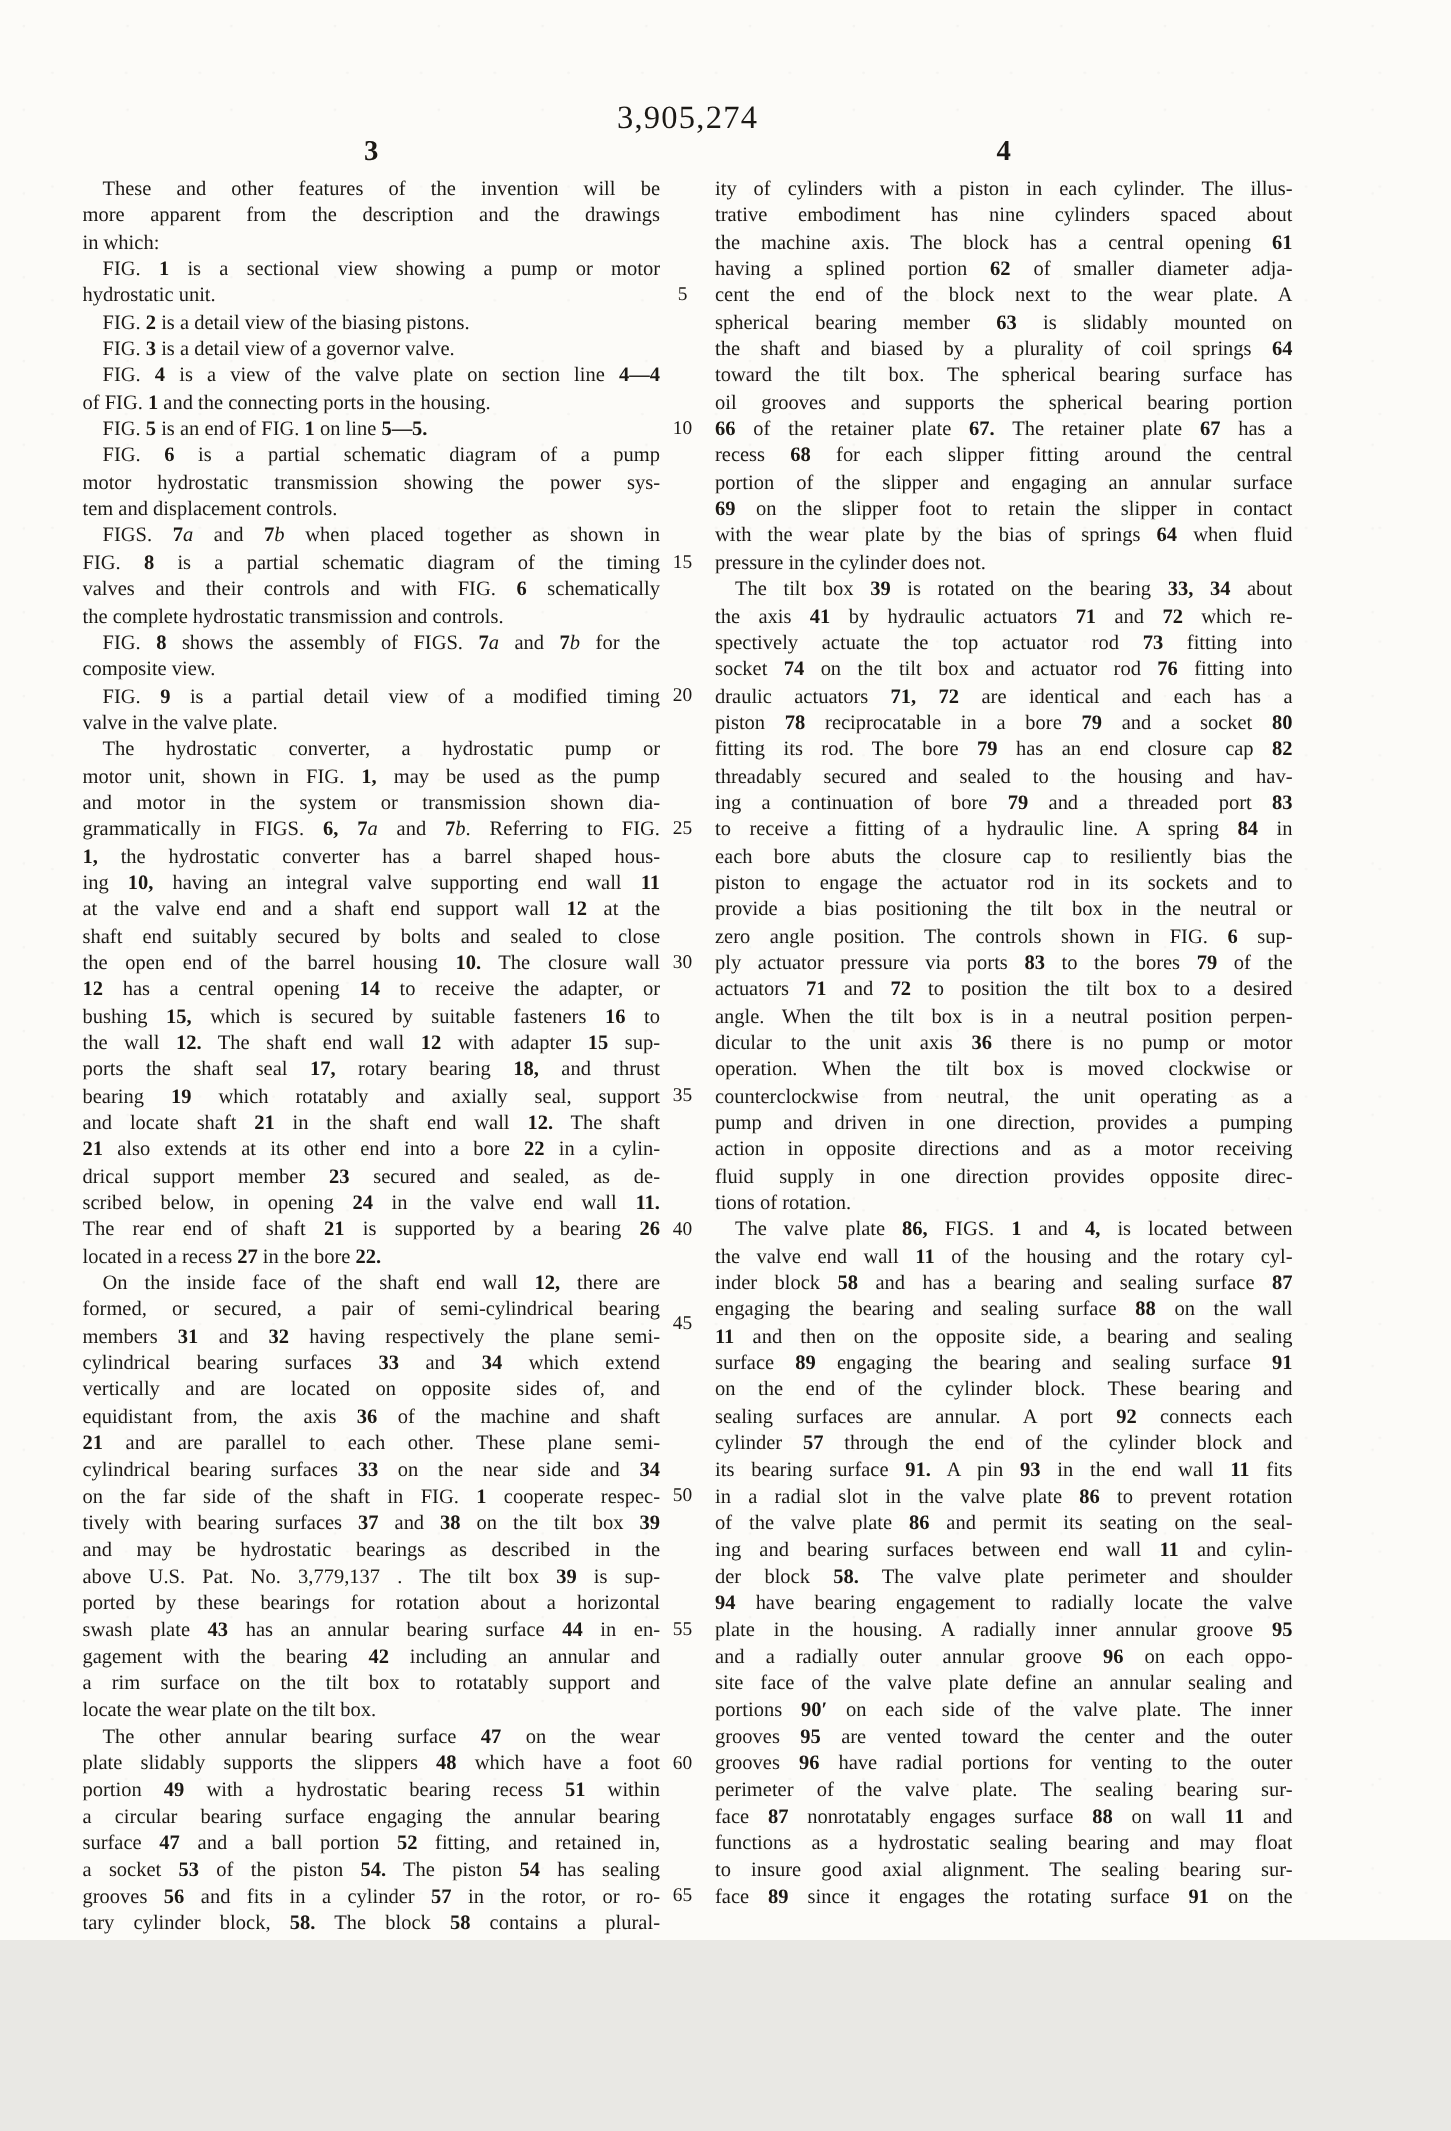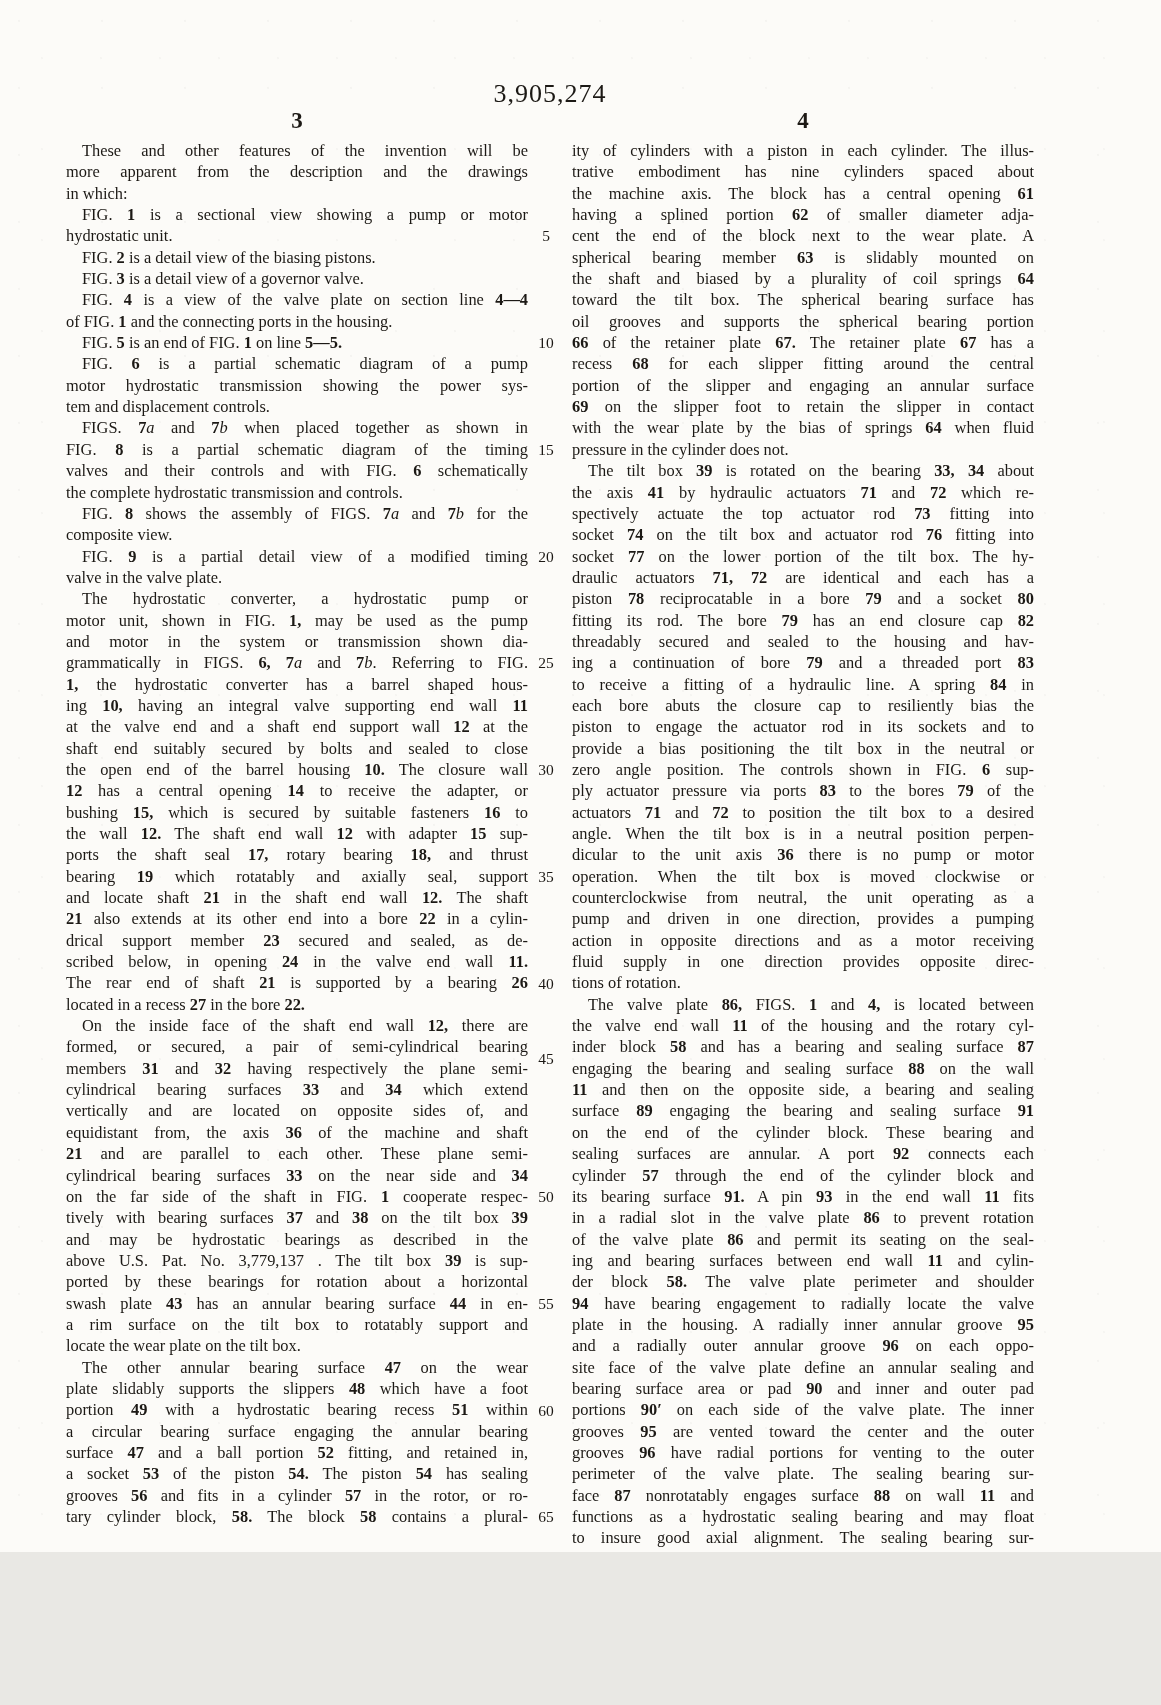--- a/index.html
+++ b/index.html
@@ -126,20 +126,21 @@
       <div class="line">vertically and are located on opposite sides of, and</div>
       <div class="line">equidistant from, the axis <b>36</b> of the machine and shaft</div>
       <div class="line"><b>21</b> and are parallel to each other. These plane semi-</div>
       <div class="line">cylindrical bearing surfaces <b>33</b> on the near side and <b>34</b></div>
       <div class="line">on the far side of the shaft in FIG. <b>1</b> cooperate respec-</div>
       <div class="line">tively with bearing surfaces <b>37</b> and <b>38</b> on the tilt box <b>39</b></div>
       <div class="line">and may be hydrostatic bearings as described in the</div>
       <div class="line">above U.S. Pat. No. 3,779,137 . The tilt box <b>39</b> is sup-</div>
       <div class="line">ported by these bearings for rotation about a horizontal</div>
       <div class="line">swash plate <b>43</b> has an annular bearing surface <b>44</b> in en-</div>
+      <div class="line">gagement with the bearing <b>42</b> including an annular and</div>
       <div class="line">a rim surface on the tilt box to rotatably support and</div>
       <div class="line end">locate the wear plate on the tilt box.</div>
       <div class="line indent">The other annular bearing surface <b>47</b> on the wear</div>
       <div class="line">plate slidably supports the slippers <b>48</b> which have a foot</div>
       <div class="line">portion <b>49</b> with a hydrostatic bearing recess <b>51</b> within</div>
       <div class="line">a circular bearing surface engaging the annular bearing</div>
       <div class="line">surface <b>47</b> and a ball portion <b>52</b> fitting, and retained in,</div>
       <div class="line">a socket <b>53</b> of the piston <b>54.</b> The piston <b>54</b> has sealing</div>
       <div class="line">grooves <b>56</b> and fits in a cylinder <b>57</b> in the rotor, or ro-</div>
       <div class="line">tary cylinder block, <b>58.</b> The block <b>58</b> contains a plural-</div>
@@ -174,21 +175,20 @@
       <div class="line"><b>66</b> of the retainer plate <b>67.</b> The retainer plate <b>67</b> has a</div>
       <div class="line">recess <b>68</b> for each slipper fitting around the central</div>
       <div class="line">portion of the slipper and engaging an annular surface</div>
       <div class="line"><b>69</b> on the slipper foot to retain the slipper in contact</div>
       <div class="line">with the wear plate by the bias of springs <b>64</b> when fluid</div>
       <div class="line end">pressure in the cylinder does not.</div>
       <div class="line indent">The tilt box <b>39</b> is rotated on the bearing <b>33, 34</b> about</div>
       <div class="line">the axis <b>41</b> by hydraulic actuators <b>71</b> and <b>72</b> which re-</div>
       <div class="line">spectively actuate the top actuator rod <b>73</b> fitting into</div>
       <div class="line">socket <b>74</b> on the tilt box and actuator rod <b>76</b> fitting into</div>
-      <div class="line">socket <b>77</b> on the lower portion of the tilt box. The hy-</div>
       <div class="line">draulic actuators <b>71, 72</b> are identical and each has a</div>
       <div class="line">piston <b>78</b> reciprocatable in a bore <b>79</b> and a socket <b>80</b></div>
       <div class="line">fitting its rod. The bore <b>79</b> has an end closure cap <b>82</b></div>
       <div class="line">threadably secured and sealed to the housing and hav-</div>
       <div class="line">ing a continuation of bore <b>79</b> and a threaded port <b>83</b></div>
       <div class="line">to receive a fitting of a hydraulic line. A spring <b>84</b> in</div>
       <div class="line">each bore abuts the closure cap to resiliently bias the</div>
       <div class="line">piston to engage the actuator rod in its sockets and to</div>
       <div class="line">provide a bias positioning the tilt box in the neutral or</div>
       <div class="line">zero angle position. The controls shown in FIG. <b>6</b> sup-</div>
@@ -213,21 +213,20 @@
       <div class="line">cylinder <b>57</b> through the end of the cylinder block and</div>
       <div class="line">its bearing surface <b>91.</b> A pin <b>93</b> in the end wall <b>11</b> fits</div>
       <div class="line">in a radial slot in the valve plate <b>86</b> to prevent rotation</div>
       <div class="line">of the valve plate <b>86</b> and permit its seating on the seal-</div>
       <div class="line">ing and bearing surfaces between end wall <b>11</b> and cylin-</div>
       <div class="line">der block <b>58.</b> The valve plate perimeter and shoulder</div>
       <div class="line"><b>94</b> have bearing engagement to radially locate the valve</div>
       <div class="line">plate in the housing. A radially inner annular groove <b>95</b></div>
       <div class="line">and a radially outer annular groove <b>96</b> on each oppo-</div>
       <div class="line">site face of the valve plate define an annular sealing and</div>
-      <div class="line">bearing surface area or pad <b>90</b> and inner and outer pad</div>
       <div class="line">portions <b>90′</b> on each side of the valve plate. The inner</div>
       <div class="line">grooves <b>95</b> are vented toward the center and the outer</div>
       <div class="line">grooves <b>96</b> have radial portions for venting to the outer</div>
       <div class="line">perimeter of the valve plate. The sealing bearing sur-</div>
       <div class="line">face <b>87</b> nonrotatably engages surface <b>88</b> on wall <b>11</b> and</div>
       <div class="line">functions as a hydrostatic sealing bearing and may float</div>
       <div class="line">to insure good axial alignment. The sealing bearing sur-</div>
       <div class="line">face <b>89</b> since it engages the rotating surface <b>91</b> on the</div>
     </div>
 </div>

